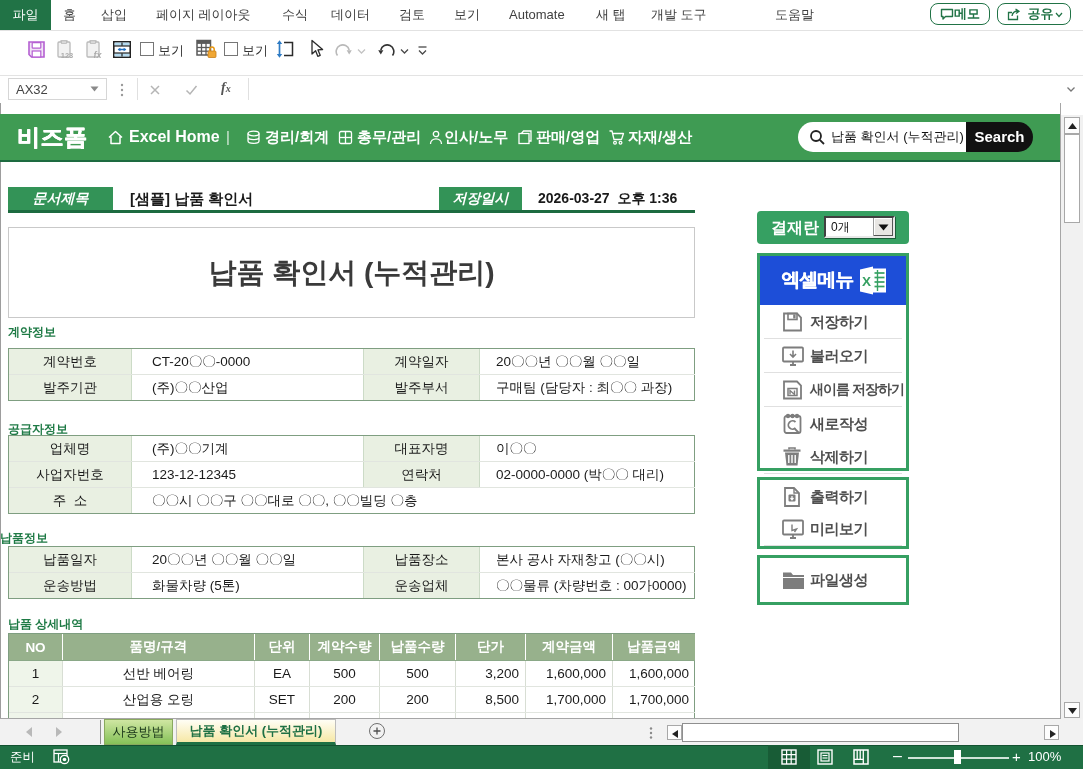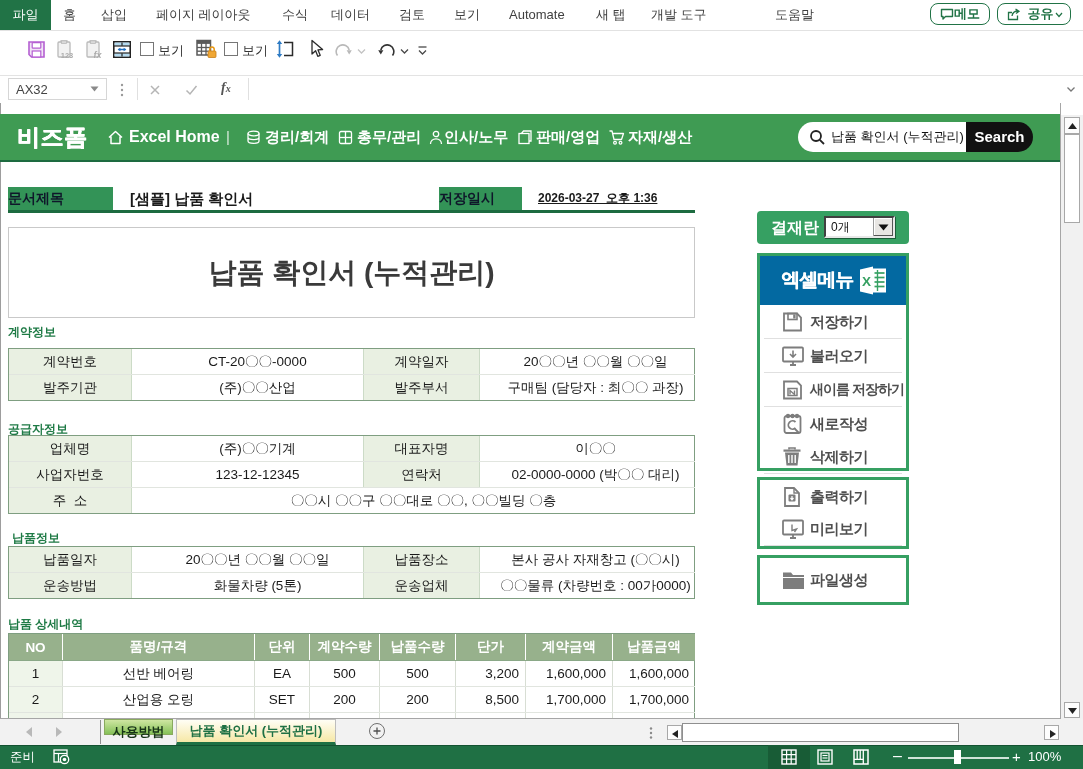--- a/index.html
+++ b/index.html
@@ -25,28 +25,28 @@
            font-size:13px;color:#444;line-height:22px;padding-left:7px;box-sizing:border-box;}
   
   #sheet{left:0;top:103px;width:1060px;height:615px;background:#fff;border-right:1px solid #a6a6a6;
          border-bottom:1px solid #a6a6a6;box-sizing:content-box;overflow:hidden;}
   
   #site{position:absolute;left:0;top:11px;width:1061px;height:46px;background:#3f9b53;
         border-bottom:2px solid #1d6b40;}
   .sitem{position:absolute;top:0;height:46px;line-height:46px;color:#fff;font-size:15px;
          font-weight:700;white-space:nowrap;}
   
-  .glabel{position:absolute;background:#339357;color:#0f172a;font-size:14px;font-weight:700;
-          }
+  .glabel{position:absolute;background:#339357;color:#ffffff;font-size:14px;font-weight:700;
+          text-align:center;font-style:italic;}
   
   .seclab{position:absolute;font-size:12px;font-weight:700;color:#1e7a45;}
   .itbl{position:absolute;border:1px solid #7f9e81;background:#fff;width:685px;}
   table.info{border-collapse:collapse;table-layout:fixed;width:685px;}
   table.info td{height:25px;font-size:13.5px;color:#1a1a1a;padding:0;overflow:hidden;white-space:nowrap;
-                border-right:1px solid #ccdbc7;border-bottom:1px solid #e1e5df;text-align:center;}
+                border-right:1px solid #ccdbc7;border-bottom:1px solid #e1e5df;}
   table.info td:last-child{border-right:none;}
   table.info tr:last-child td{border-bottom:none;}
   table.info td.h{background:#e9f0e2;text-align:center;}
   table.info td.v{padding-left:20px;}
   td.c1{width:122px;} td.c2{width:211px;} td.c3{width:115px;} td.c4{width:199px;padding-left:16px !important;}
   
   table.dtl{border-collapse:collapse;table-layout:fixed;width:685px;}
   table.dtl td{height:25px;font-size:13.5px;color:#1a1a1a;padding:0;overflow:hidden;white-space:nowrap;
                border-right:1px solid #d8ded4;border-bottom:1px solid #e1e5df;text-align:center;}
   table.dtl td:last-child{border-right:none;}
@@ -255,21 +255,21 @@
         <circle cx="7" cy="7" r="5" fill="none" stroke="#222" stroke-width="1.8"></circle>
         <line x1="10.8" y1="10.8" x2="15" y2="15" stroke="#222" stroke-width="1.8"></line>
       </svg>
       <div style="position:absolute;left:831px;top:8px;height:30px;line-height:30px;font-size:13px;color:#111;">납품 확인서 (누적관리)</div>
       <div style="position:absolute;left:966px;top:8px;width:67px;height:30px;background:#111;border-radius:0 15px 15px 0;color:#fff;font-size:15px;font-weight:700;text-align:center;line-height:30px;">Search</div>
     </div>
     <div id="doc">
       <div class="glabel" style="left:8px;top:84px;width:105px;height:23px;line-height:23px;">문서제목</div>
       <div style="position:absolute;left:130px;top:84px;height:23px;line-height:23px;font-size:15px;font-weight:700;color:#1a1a1a;">[샘플] 납품 확인서</div>
       <div class="glabel" style="left:439px;top:84px;width:83px;height:23px;line-height:23px;">저장일시</div>
-      <div style="position:absolute;left:538px;top:84px;height:23px;line-height:23px;font-size:12px;font-weight:700;color:#1a1a1a;text-decoration:underline;">2026-03-27&nbsp; 오후 1:36</div>
+      <div style="position:absolute;left:538px;top:84px;height:23px;line-height:23px;font-size:14px;font-weight:700;color:#1a1a1a;">2026-03-27&nbsp; 오후 1:36</div>
       <div style="position:absolute;left:8px;top:107px;width:687px;height:3px;background:#1d6b40;"></div>
 
       <div style="position:absolute;left:8px;top:124px;width:685px;height:89px;border:1px solid #c9c9c9;
                   text-align:center;line-height:89px;font-size:28px;font-weight:700;color:#3a3a3a;">납품 확인서 (누적관리)</div>
 
       <div class="seclab" style="left:8px;top:221px;">계약정보</div>
       <div class="itbl" style="left:8px;top:245px;">
         <table class="info">
           <tbody>
               <tr>
@@ -305,21 +305,21 @@
                 <td class="v c4">02-0000-0000 (박〇〇 대리)</td>
               </tr>
           <tr>
                 <td class="h c1">주&nbsp; 소</td>
                 <td class="v" colspan="3">〇〇시 〇〇구 〇〇대로 〇〇, 〇〇빌딩 〇층</td>
               </tr>
         </tbody>
           </table>
       </div>
 
-      <div class="seclab" style="left:12px;top:427px;">납품정보</div>
+      <div class="seclab" style="left:0;top:427px;">납품정보</div>
       <div class="itbl" style="left:8px;top:443px;">
         <table class="info">
           <tbody>
               <tr>
                 <td class="h c1">납품일자</td>
                 <td class="v c2">20〇〇년 〇〇월 〇〇일</td>
                 <td class="h c3">납품장소</td>
                 <td class="v c4">본사 공사 자재창고 (〇〇시)</td>
               </tr>
           <tr>
@@ -387,21 +387,21 @@
         <div style="position:absolute;left:5px;top:0;font-size:12px;color:#111;line-height:18px;">0개</div>
         <div style="position:absolute;right:0;top:0;width:19px;height:18px;background:#e8e6e3;border-left:1px solid #999;box-shadow:inset -1px -1px 0 #555,inset 1px 1px 0 #fff;">
           <svg style="position:absolute;left:4px;top:6px;" width="11" height="7" viewBox="0 0 11 7">
               <path d="M0.5 0.5 h10 l-5 6 z" fill="#111"></path>
             </svg>
         </div>
       </div>
     </div>
 
     <div class="sbox" style="top:150px;height:218px;border:3px solid #36a062;background:#fff;">
-      <div style="position:relative;height:49px;background:#0369a1;margin:0;">
+      <div style="position:relative;height:49px;background:#1d4ed8;margin:0;">
         <div style="position:absolute;left:21px;top:0;height:49px;line-height:47px;color:#fff;font-size:19px;font-weight:800;letter-spacing:-1px;text-shadow:0.5px 0 0 #fff;">엑셀메뉴</div>
         <svg style="position:absolute;left:98px;top:10px;" width="30" height="29" viewBox="0 0 30 29">
           <rect x="15" y="2.5" width="13" height="24" fill="#fff"></rect>
           <g stroke="#36a062" stroke-width="1.7">
             <line x1="16.5" y1="7" x2="26.5" y2="7"></line>
             <line x1="16.5" y1="11.5" x2="26.5" y2="11.5"></line>
             <line x1="16.5" y1="16" x2="26.5" y2="16"></line>
             <line x1="16.5" y1="20.5" x2="26.5" y2="20.5"></line>
           </g>
           <line x1="19.5" y1="4" x2="19.5" y2="25" stroke="#36a062" stroke-width="1.4"></line>
@@ -501,22 +501,22 @@
   </div>
 
   <div class="abs" id="strip">
     <svg style="position:absolute;left:26px;top:8px;" width="6" height="10" viewBox="0 0 6 10">
         <path d="M6 0 L0 5 L6 10 z" fill="#b9b9b9"></path>
       </svg>
     <svg style="position:absolute;left:56px;top:8px;" width="6" height="10" viewBox="0 0 6 10">
         <path d="M0 0 L6 5 L0 10 z" fill="#b9b9b9"></path>
       </svg>
     <div style="position:absolute;left:100px;top:1px;width:1px;height:24px;background:#8f8f8f;"></div>
-    <div style="position:absolute;left:104px;top:0;width:69px;height:16px;background:linear-gradient(#cfe6a2,#85c158);border:1px solid #89a95e;box-sizing:border-box;
-                text-align:center;line-height:24px;font-size:13px;font-weight:700;color:#173317;">사용방법</div>
+    <div style="position:absolute;left:104px;top:0;width:69px;height:26px;background:linear-gradient(#cfe6a2,#85c158);border:1px solid #89a95e;box-sizing:border-box;
+                text-align:center;line-height:24px;font-size:13px;font-weight:400;color:#173317;">사용방법</div>
     <div style="position:absolute;left:176px;top:0;width:160px;height:26px;background:linear-gradient(#fffef5,#f6e8a6);border:1px solid #bdbdbd;border-bottom:3px solid #1e7044;box-sizing:border-box;
                 text-align:center;line-height:21px;font-size:13px;font-weight:700;color:#1e7044;">납품 확인서 (누적관리)</div>
     <div style="position:absolute;left:369px;top:4px;width:16px;height:16px;border:1px solid #707070;border-radius:50%;box-sizing:border-box;">
       <svg style="position:absolute;left:3px;top:3px;" width="8" height="8" viewBox="0 0 8 8">
           <path d="M4 0.5 V7.5 M0.5 4 H7.5" stroke="#505050" stroke-width="1.3"></path>
         </svg>
     </div>
     <svg style="position:absolute;left:649px;top:8px;" width="4" height="12" viewBox="0 0 4 12">
         <circle cx="2" cy="1.5" r="1.2" fill="#8a8a8a"></circle>
         <circle cx="2" cy="6" r="1.2" fill="#8a8a8a"></circle>

